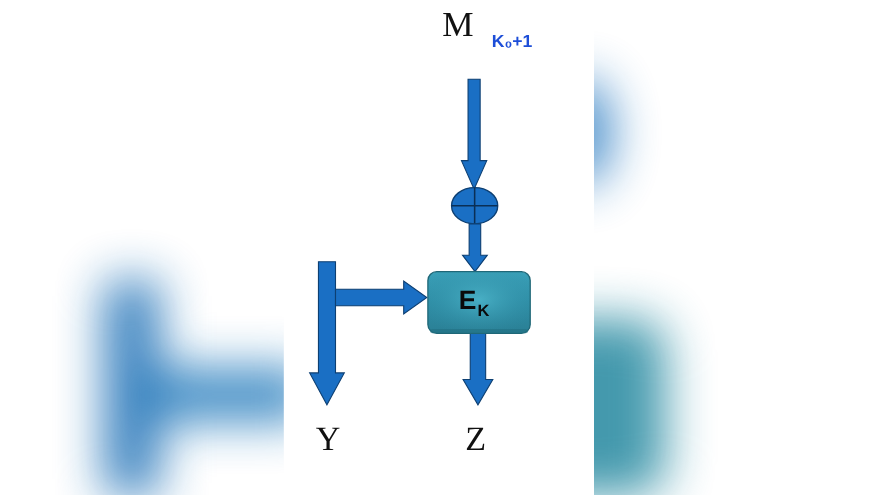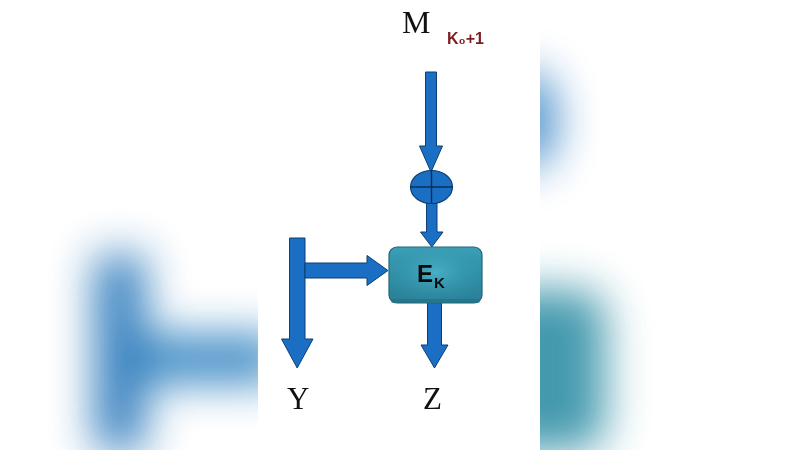--- a/index.html
+++ b/index.html
@@ -35,21 +35,21 @@
     .label-serif {
       position: absolute;
       font-family: "Liberation Serif", "DejaVu Serif", serif;
       color: #111111;
       line-height: 1;
     }
     .label-sub {
       position: absolute;
       font-family: "Liberation Sans", "DejaVu Sans", sans-serif;
       font-weight: bold;
-      color: #7f1d1d;
+      color: #1d4ed8;
       line-height: 1;
     }
     .ek-label {
       position: absolute;
       font-family: "Liberation Sans", "DejaVu Sans", sans-serif;
       font-weight: bold;
       color: #0a0a0a;
       line-height: 1;
     }
     svg { position: absolute; left: 0; top: 0; }

